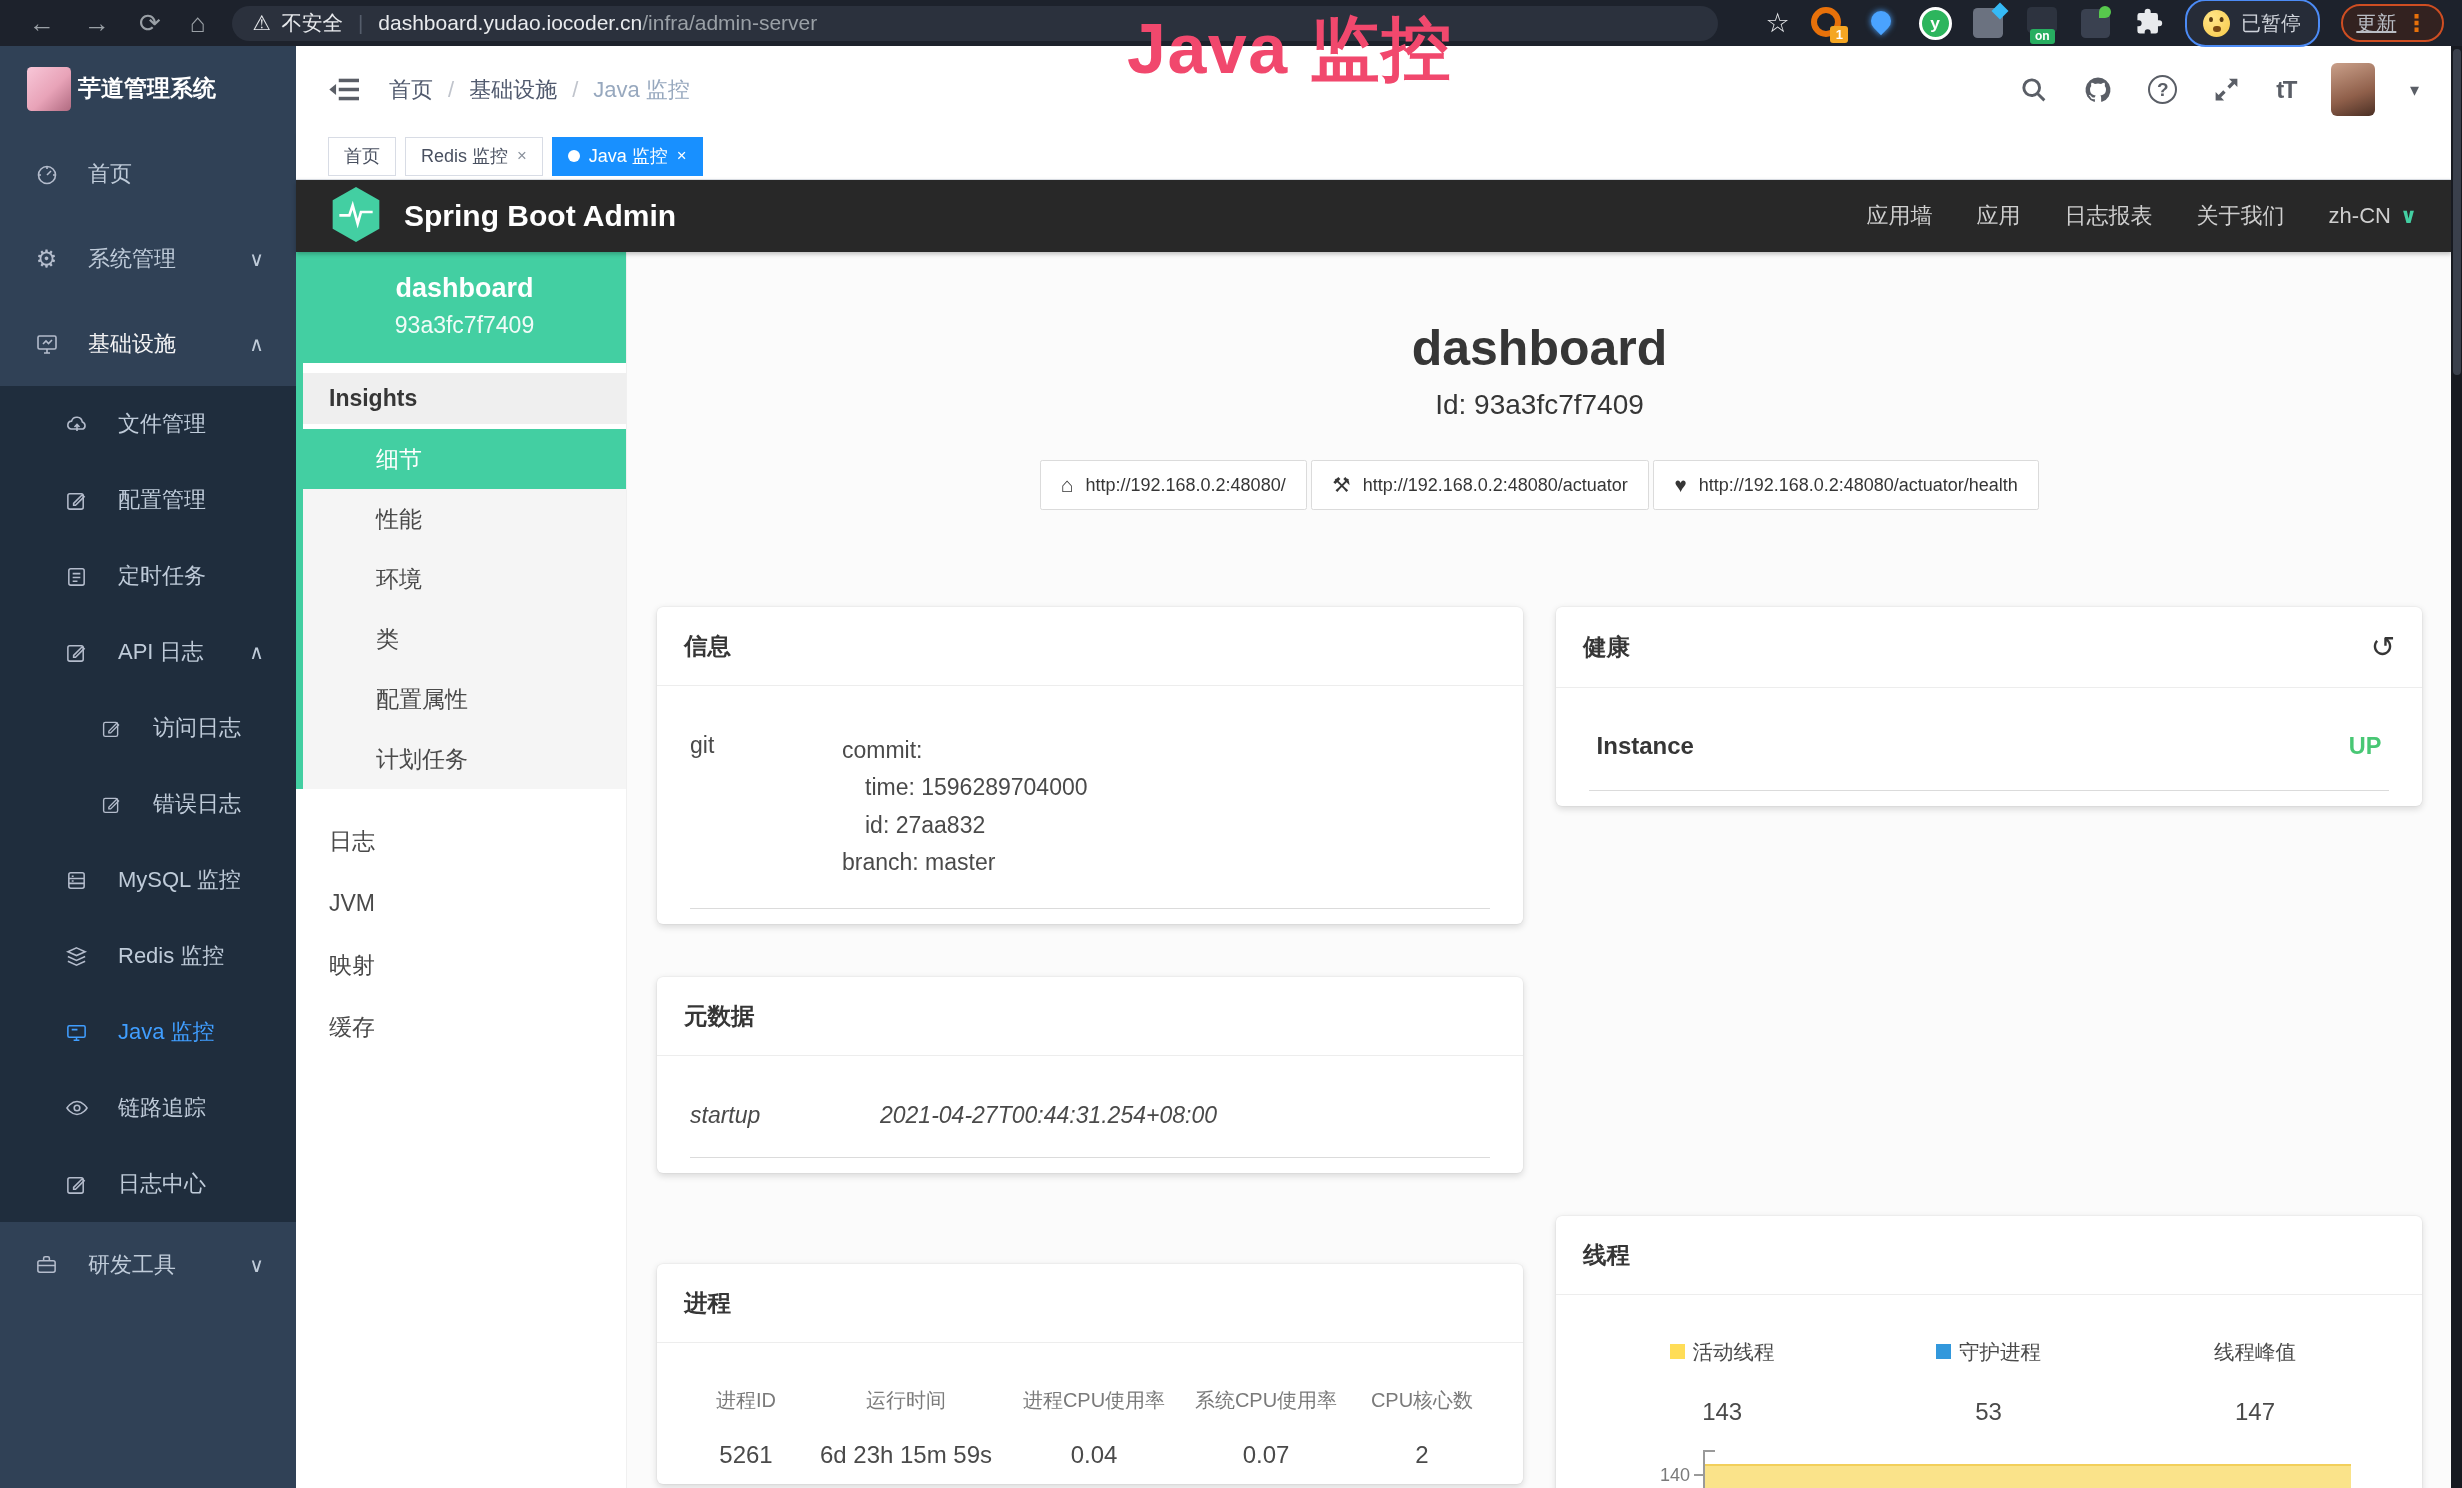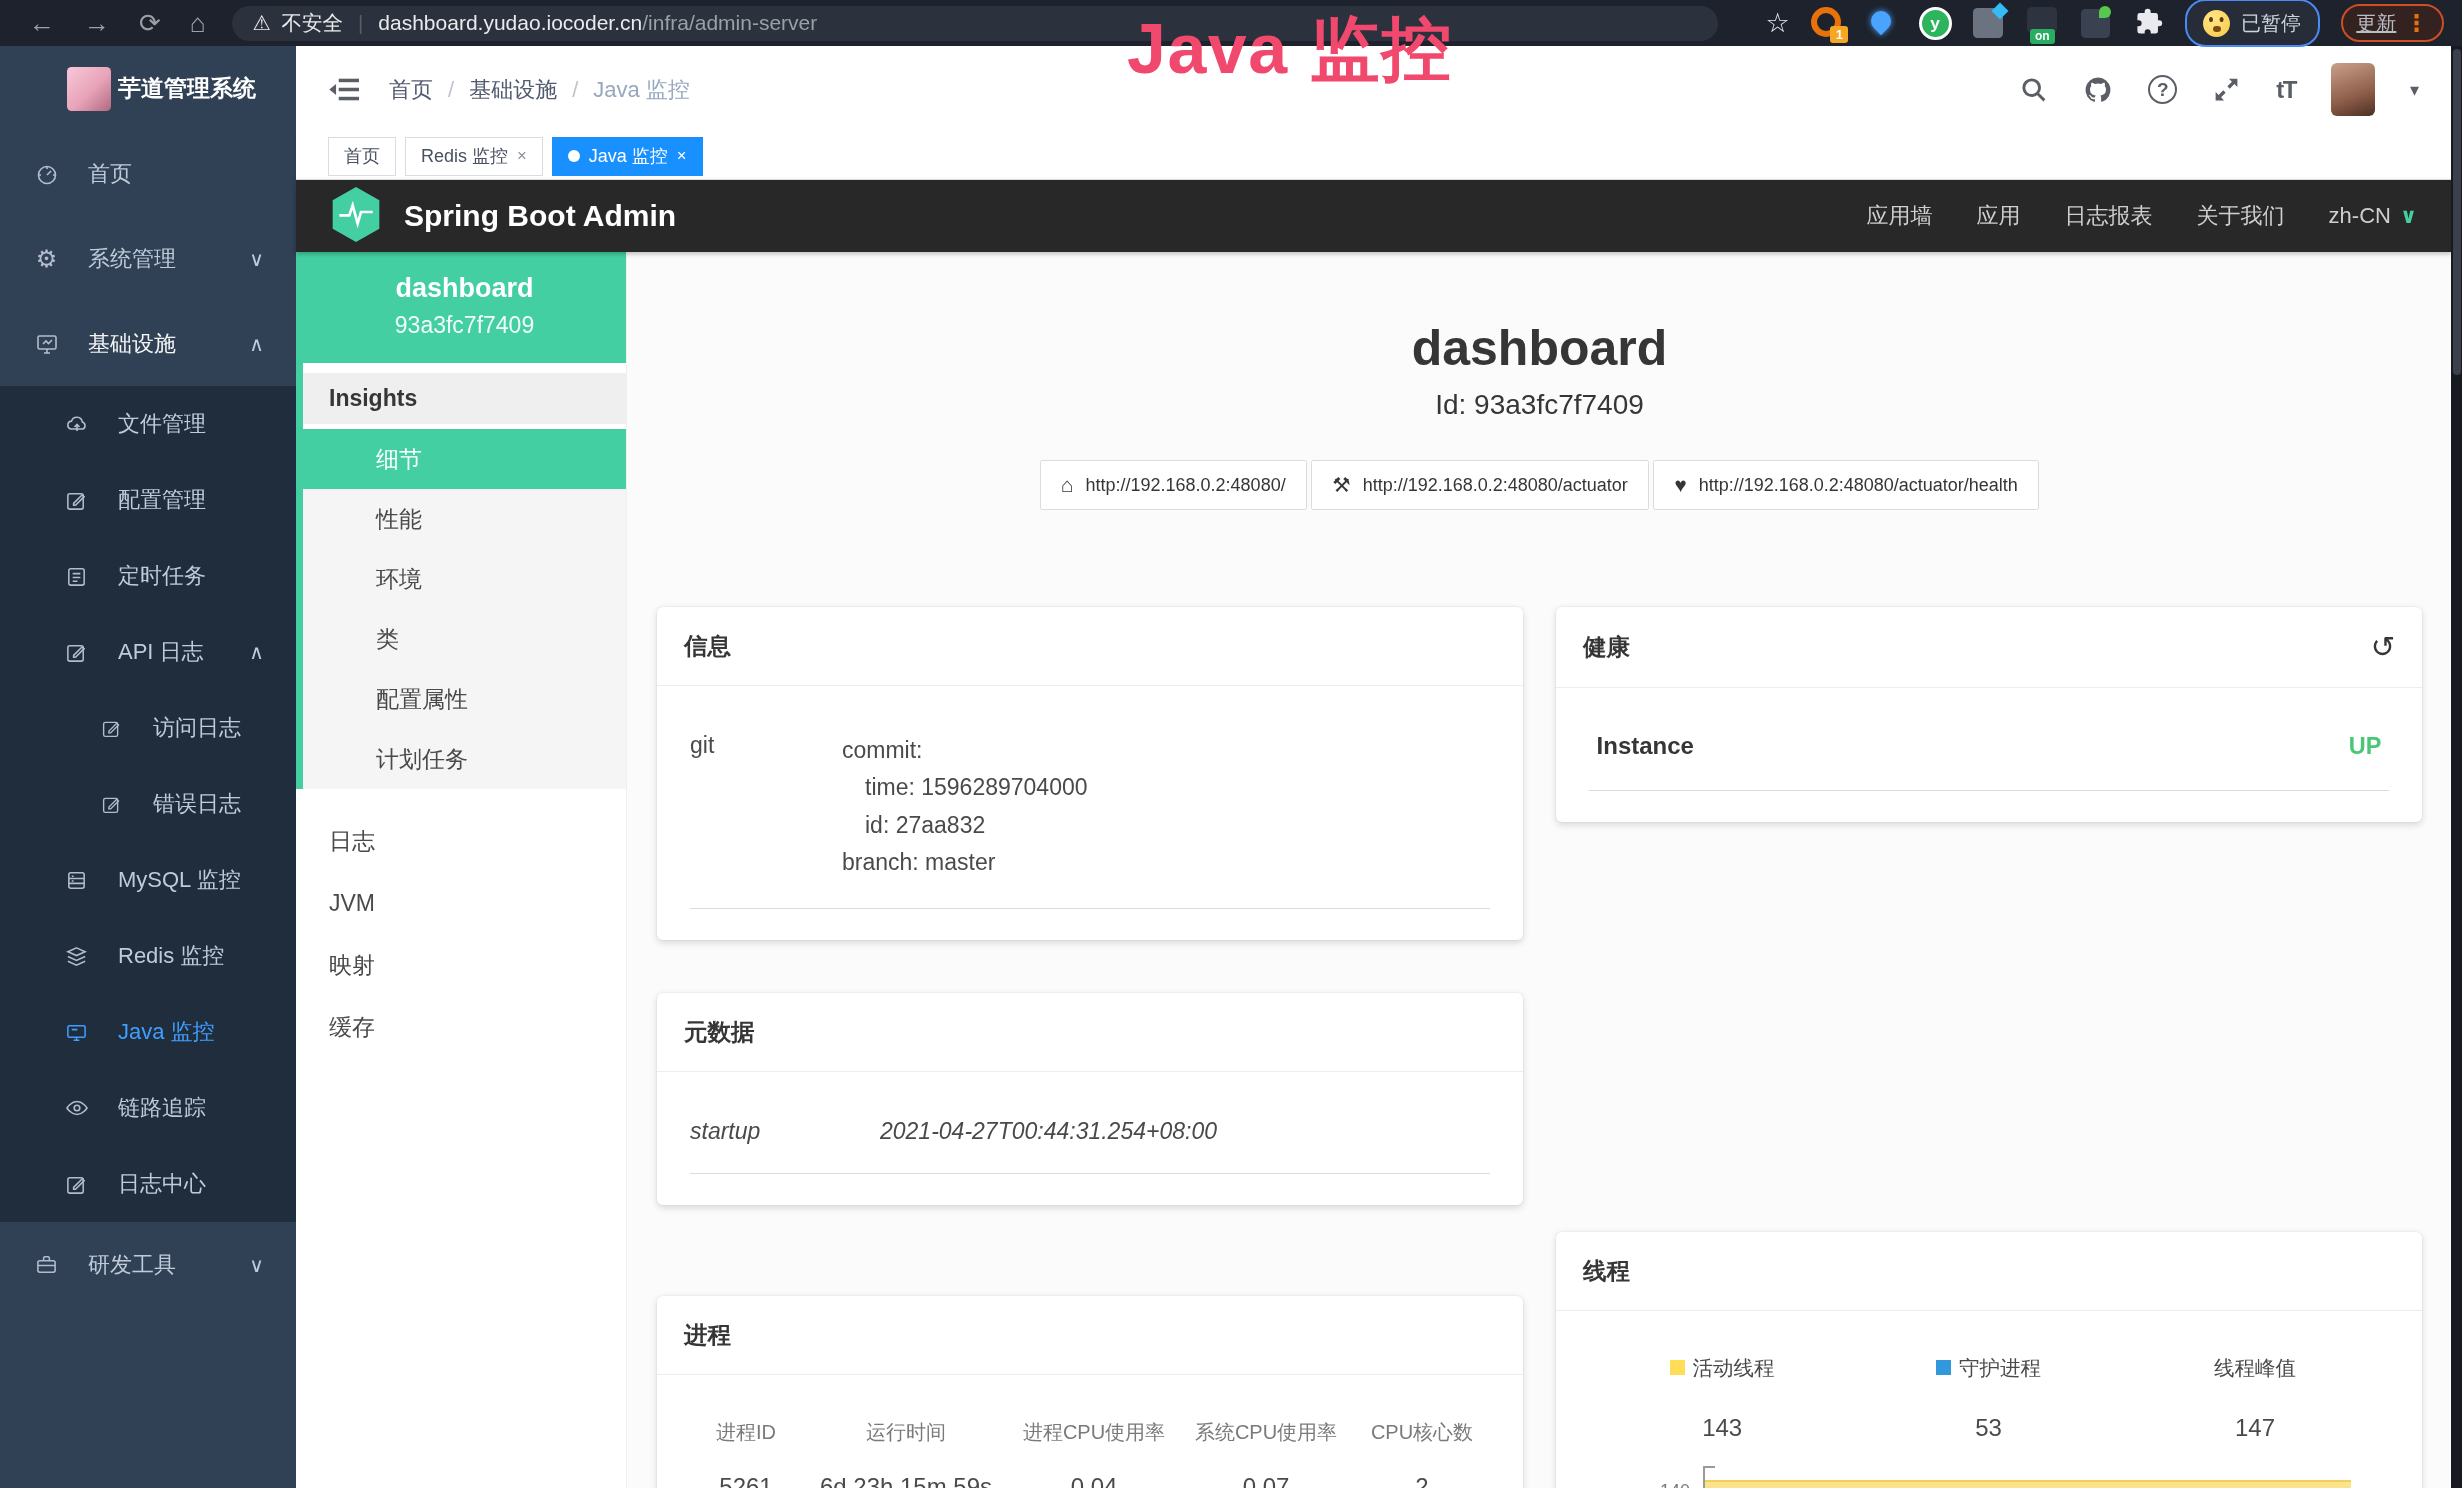--- a/index.html
+++ b/index.html
@@ -52,21 +52,21 @@
     border:2.3px solid #cf4e22; border-radius:20.5px; background:#332220; }
   .update-label { color:#b9bdc4; font-size:20px;text-decoration:underline; }
   .update-dots { color:#e8710a; font-size:23px; font-weight:bold; }
   
   .page-scrollbar { position:absolute; right:0; top:46px; width:10.6px; height:1443px; background:#171a21; z-index:6; }
   .page-scrollbar .thumb { position:absolute; top:3px; left:1.5px; width:7.6px; height:326px; background:#3a404c; border-radius:4.6px; }
   
   .app { position:absolute; top:46px; left:0; width:2452px; height:1443px; display:flex; }
   
   .sidebar { width:296px; flex-shrink:0; background:#304156; overflow:hidden; }
-  .side-logo { height:85px; display:flex; align-items:center; gap:7px; padding-left:27px;justify-content:center; }
+  .side-logo { height:85px; display:flex; align-items:center; gap:7px; padding-left:27px; }
   .logo-img { width:44px; height:44px; border-radius:4.6px;
     background:linear-gradient(135deg,#f8c7d8 0%,#e8a3b8 55%,#b06a80 100%); }
   .side-title { color:#fff; font-size:23px; font-weight:bold; }
   .mi { height:85px; display:flex; align-items:center; gap:27px; padding:0 32px;
     font-size:22px; color:#bfcbd9; }
   .mi .ic { width:29px; display:flex; justify-content:center; color:#b4bccc; font-size:24px; flex-shrink:0; }
   .mi .ic svg { stroke:#b4bccc; fill:none; stroke-width:1.6; }
   .mi .chev { margin-left:auto; font-size:20px; color:#bfcbd9; }
   .mi.expanded { color:#f4f4f5; }
   .submenu { background:#1f2d3d; }
@@ -129,21 +129,21 @@
     padding:12px 20px; font-size:18px; color:#363636; border-radius:2.3px; }
   .link-btn .lic { font-size:20.5px; }
   .cards { display:flex; gap:33px; padding:0 30px; margin-top:97px; }
   .col { flex:1; display:flex; flex-direction:column; min-width:0; }
   .card { background:#fff; border-radius:6px;
     box-shadow:0 2.3px 7.6px rgba(10,10,10,.14), 0 0 0 0.8px rgba(10,10,10,.03); }
   .card-header { display:flex; align-items:center; justify-content:space-between;
     padding:23px 27px; border-bottom:1.5px solid #ededed; }
   .card-title { font-size:23.5px; font-weight:bold; color:#363636; }
   .hist-ic { font-size:29px; color:#363636; }
-  .card-body { padding:26px 33px 31px; }
+  .card-body { padding:26px 33px 15px; }
   .kv { display:flex; padding-top:20px; border-bottom:0.8px solid #dbdbdb; padding-bottom:27px; }
   .kv .k { width:152px; font-size:23px; color:#4a4a4a; flex-shrink:0; }
   .kv .v { flex:1; font-size:23px; color:#4a4a4a; line-height:1.62; }
   .kv .v .ind { padding-left:23px; }
   .kv.single { align-items:center; padding-top:15px; padding-bottom:23px;font-style:italic; }
   .kv.single .k { width:190px; }
   .health-row { display:flex; justify-content:space-between; align-items:center;
     border-bottom:0.8px solid #dbdbdb; padding:18px 7.6px 30px; }
   .h-label { font-size:24px; color:#363636; font-weight:600; }
   .h-status { font-size:23.5px; font-weight:bold; color:#48c774; }

